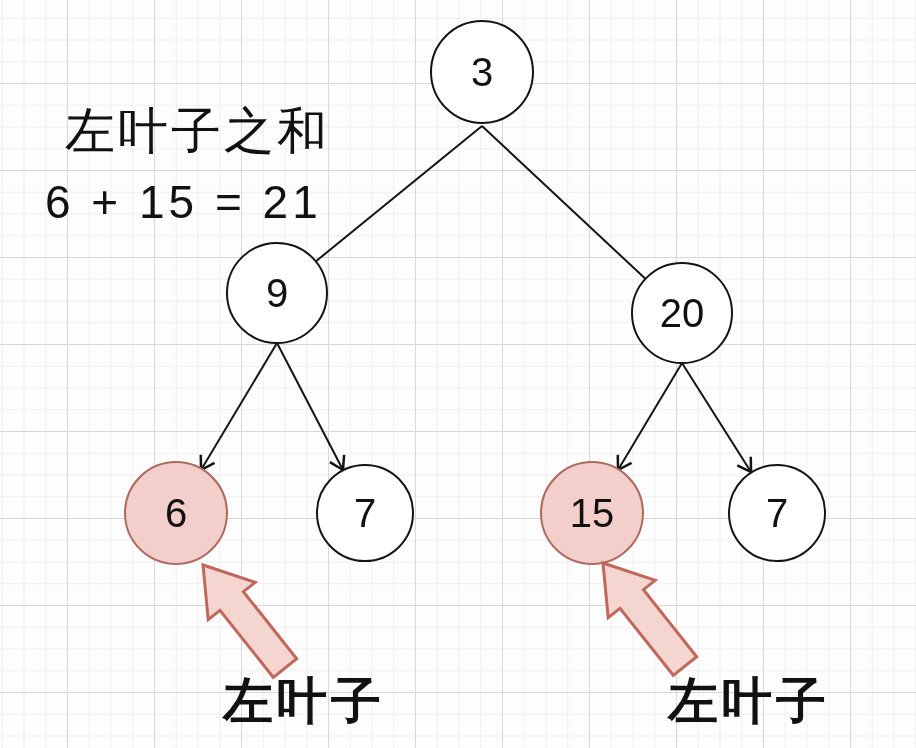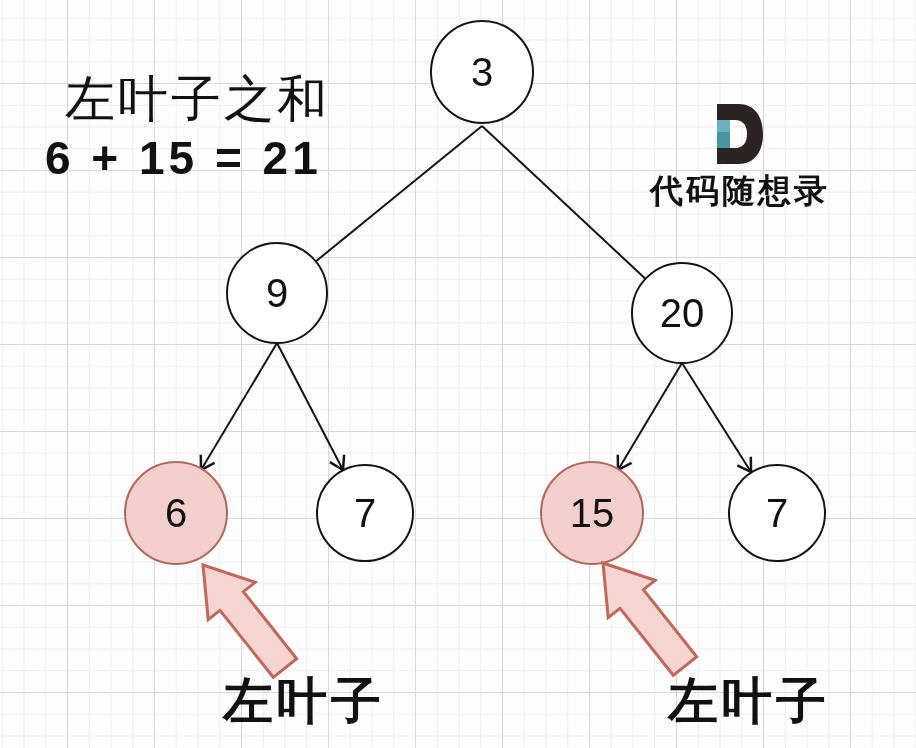--- a/index.html
+++ b/index.html
@@ -24,30 +24,30 @@
   .diagram-svg { position: absolute; left: 0; top: 0; }
   .edge { stroke: #141414; stroke-width: 2; fill: none; }
   .node { fill: #ffffff; stroke: #141414; stroke-width: 2; }
   .node.highlight { fill: #f2cfca; stroke: #b06a5f; }
   .node-label {
     font-family: "Liberation Sans", sans-serif;
     font-size: 40px; fill: #111111;
     text-anchor: middle;
   }
   .block-arrow { fill: #f5d5d0; stroke: #c0685c; stroke-width: 3; stroke-linejoin: miter; }
-  .title-block { position: absolute; left: 45px; top: 72px; color: #111; }
+  .title-block { position: absolute; left: 45px; top: 104px; color: #111; }
   .title-line1 {
     font-family: "DejaVu Serif", serif;
     font-size: 50px; letter-spacing: 3px; padding-left: 20px;
     line-height: 1.1;
   }
   .title-line2 {
     font-family: "Liberation Sans", sans-serif;
-    font-weight: bold; font-size: 46px; letter-spacing: 4px;
-    margin-top: 8px; line-height: 1.0;
+    font-weight: normal; font-size: 46px; letter-spacing: 4px;
+    margin-top: 20px; line-height: 1.0;
   }
   .logo-block { position: absolute; left: 640px; top: 104px; width: 200px; text-align: center; }
   .logo-d { display: block; margin: 0 auto; }
   .logo-brand {
     font-family: "DejaVu Serif", serif;
     font-weight: bold; font-size: 33px; letter-spacing: 3px;
     color: #111; margin-top: 5px; white-space: nowrap;
   }
   .leaf-label {
     position: absolute; top: 668px;
@@ -107,25 +107,17 @@
       <path class="block-arrow" d="M 203 565 L 208.2 619.7 L 220 610.3 L 273.3 677.3 L 296.7 658.7 L 243.4 591.7 L 255.2 582.3 Z"></path>
       <path class="block-arrow" transform="translate(400,-2)" d="M 203 565 L 208.2 619.7 L 220 610.3 L 273.3 677.3 L 296.7 658.7 L 243.4 591.7 L 255.2 582.3 Z"></path>
     </g>
   </svg>
 
   <div class="title-block">
     <div class="title-line1">左叶子之和</div>
     <div class="title-line2">6 + 15 = 21</div>
   </div>
 
-  <div class="logo-block">
-    <svg class="logo-d" width="46" height="60" viewBox="0 0 46 60">
-      <path fill="#2b2423" d="M0,0 L22,0 C37,0 46,12 46,30 C46,48 37,60 22,60 L0,60 L0,44 L18,44 C26,44 30,38.5 30,30 C30,21.5 26,16 18,16 L0,16 Z"></path>
-      <rect x="0" y="16" width="13" height="12" fill="#68b2bd"></rect>
-      <rect x="0" y="28" width="13" height="16" fill="#4796a5"></rect>
-    </svg>
-    <div class="logo-brand">代码随想录</div>
-  </div>
 
   <div class="leaf-label first">左叶子</div>
   <div class="leaf-label second">左叶子</div>
 
 </div>
 
 </body></html>

